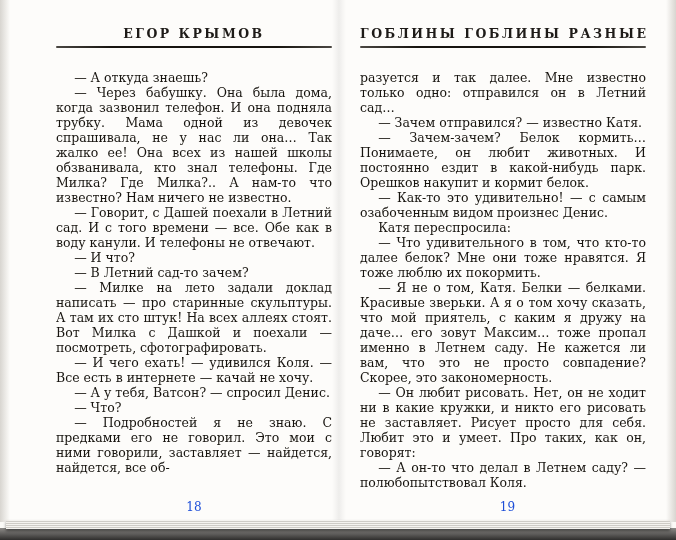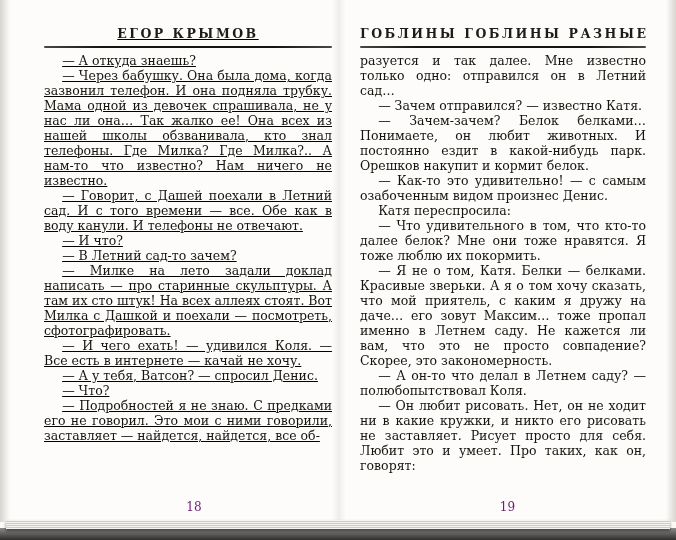--- a/index.html
+++ b/index.html
@@ -26,41 +26,41 @@
   }
   .bottom-band{
     position:absolute;left:0;right:0;bottom:0;height:12px;z-index:1;
     background:linear-gradient(to bottom,#8e8c89,#2f2e2d);
   }
   .spread{
     position:absolute;top:0;left:0;right:0;bottom:20px;
     display:flex;background:#fdfcfa;
   }
   .page{position:relative;width:338px;box-sizing:border-box;}
-  .page.left{padding:26px 6px 0 44px;text-decoration:underline;}
+  .page.left{padding:26px 6px 0 56px;}
   .page.right{padding:26px 30px 0 22px;}
   .running-header{
     text-align:center;
     font-size:12.5px;font-weight:bold;letter-spacing:2.5px;
     color:#1e1b18;white-space:nowrap;
   }
   .header-rule{
     height:2px;margin-top:5px;border-radius:1px;
     background:linear-gradient(to right,#4a4742,#17140f 20%,#17140f 80%,#4a4742);
   }
   .body-text{
-    margin-top:5px;height:452px;overflow:hidden;
+    margin-top:22px;height:452px;overflow:hidden;
     font-size:12.5px;line-height:15px;color:#17140f;
     text-align:justify;
   }
   .body-text p{margin:0;text-indent:1.45em;}
   .body-text p.no-indent{text-indent:0;}
   .page-number{
     position:absolute;bottom:6px;text-align:center;
-    font-size:12px;color:#701a75;
+    font-size:12px;color:#1d4ed8;
   }
   .page.left .page-number{left:56px;right:6px;}
   .page.right .page-number{left:22px;right:21px;}
   
   .gutter{
     position:absolute;top:0;bottom:20px;left:332px;width:14px;z-index:2;
     background:linear-gradient(to right,rgba(0,0,0,0),rgba(0,0,0,.06),rgba(0,0,0,0));
   }
 </style>
 </head>
@@ -87,27 +87,27 @@
       </div>
       <div class="page-number">18</div>
     </div>
 
     <div class="page right">
       <div class="running-header">ГОБЛИНЫ ГОБЛИНЫ РАЗНЫЕ</div>
       <div class="header-rule"></div>
       <div class="body-text">
         <p class="no-indent">разуется и так далее. Мне известно только одно: отправился он в Летний сад…</p>
         <p>— Зачем отправился? — известно Катя.</p>
-        <p>— Зачем-зачем? Белок белками… Понимаете, он любит животных. И постоянно ездит в какой-нибудь парк. Орешков накупит и кормит белок.</p>
+        <p>— Зачем-зачем? Белок кормить… Понимаете, он любит животных. И постоянно ездит в какой-нибудь парк. Орешков накупит и кормит белок.</p>
         <p>— Как-то это удивительно! — с самым озабоченным видом произнес Денис.</p>
         <p>Катя переспросила:</p>
         <p>— Что удивительного в том, что кто-то далее белок? Мне они тоже нравятся. Я тоже люблю их покормить.</p>
         <p>— Я не о том, Катя. Белки — белками. Красивые зверьки. А я о том хочу сказать, что мой приятель, с каким я дружу на даче… его зовут Максим… тоже пропал именно в Летнем саду. Не кажется ли вам, что это не просто совпадение? Скорее, это закономерность.</p>
+        <p>— Он любит рисовать. Нет, он не ходит ни в какие кружки, и никто его рисовать не заставляет. Рисует просто для себя. Любит это и умеет. Про таких, как он, говорят:</p>
         <p>— А он-то что делал в Летнем саду? — полюбопытствовал Коля.</p>
-        <p>— Он любит рисовать. Нет, он не ходит ни в какие кружки, и никто его рисовать не заставляет. Рисует просто для себя. Любит это и умеет. Про таких, как он, говорят:</p>
       </div>
       <div class="page-number">19</div>
     </div>
 
   </div>
 
   <div class="gutter"></div>
   <div class="edge-left"></div>
   <div class="edge-right"></div>
   <div class="page-stack"></div>

